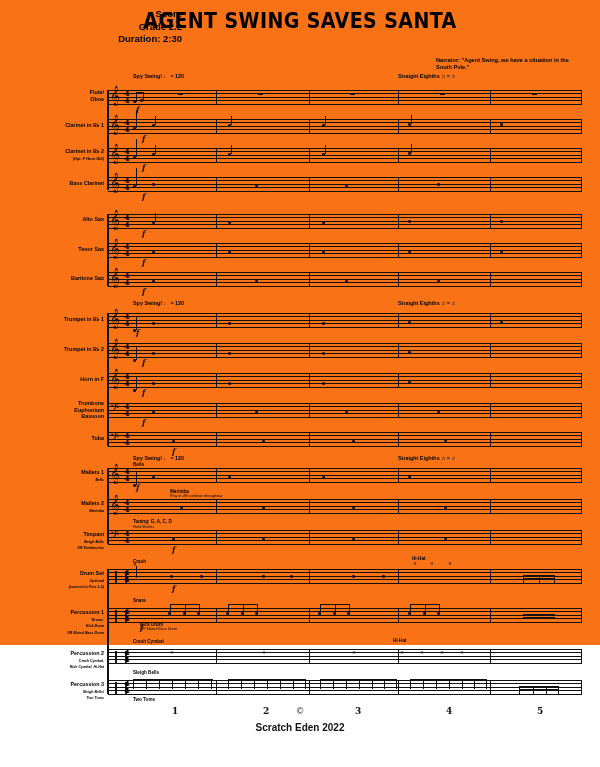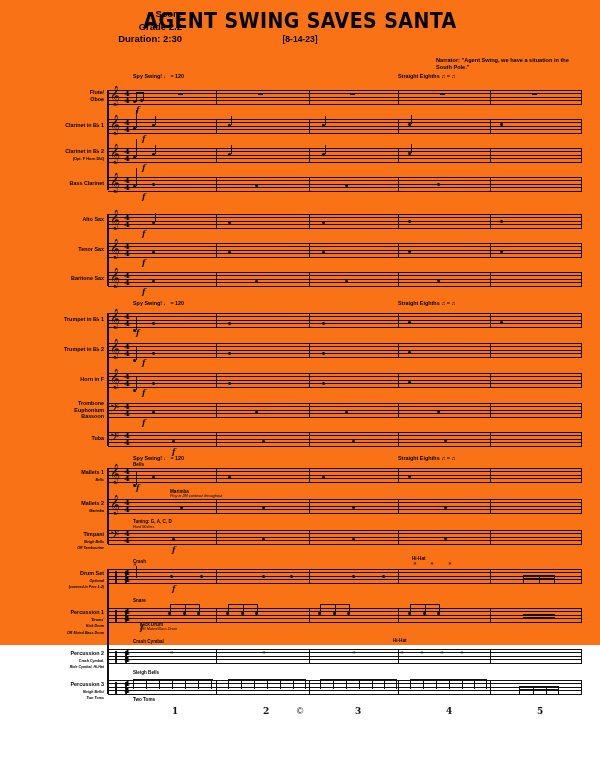--- a/index.html
+++ b/index.html
@@ -232,21 +232,20 @@
 
 <div class="page">
 
   <div class="hdr-left">
     <div>Score</div>
     <div>Grade 2.2</div>
     <div>Duration: 2:30</div>
   </div>
 
   <div class="title">AGENT SWING SAVES SANTA</div>
-  <div class="subtitle">[8-14-23]</div>
 
 
   <div class="narrator">Narrator: "Agent Swing, we have a situation in the South Pole."</div>
 
   <div class="instr-label" style="top:89px;">Flute/<br>Oboe</div>
   <div class="instr-label" style="top:122px;">Clarinet in B♭ 1</div>
   <div class="instr-label" style="top:148px;">Clarinet in B♭ 2<br><span class="sub2">(Opt. F Horn Dbl)</span></div>
   <div class="instr-label" style="top:180px;">Bass Clarinet</div>
   <div class="instr-label" style="top:216px;">Alto Sax</div>
   <div class="instr-label" style="top:246px;">Tenor Sax</div>
@@ -809,14 +808,15 @@
   <div class="stem" style="left:546px; top:686px; height:9px;"></div>
   <div class="stem" style="left:558px; top:686px; height:9px;"></div>
 
   <div class="measnum" style="left:172px; top:706px;">1</div>
   <div class="measnum" style="left:263px; top:706px;">2</div>
   <div class="measnum" style="left:355px; top:706px;">3</div>
   <div class="measnum" style="left:446px; top:706px;">4</div>
   <div class="measnum" style="left:537px; top:706px;">5</div>
 
   <div class="footer-c" style="top:706px;">©</div>
+  <div class="footer-txt" style="top:722px;">Scratch Eden 2022</div>
 
 </div>
 
 </body></html>

